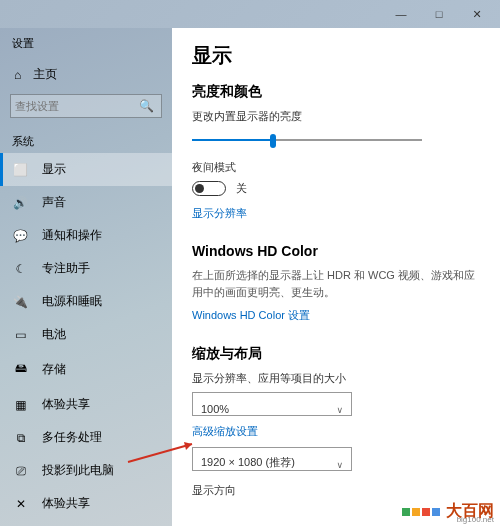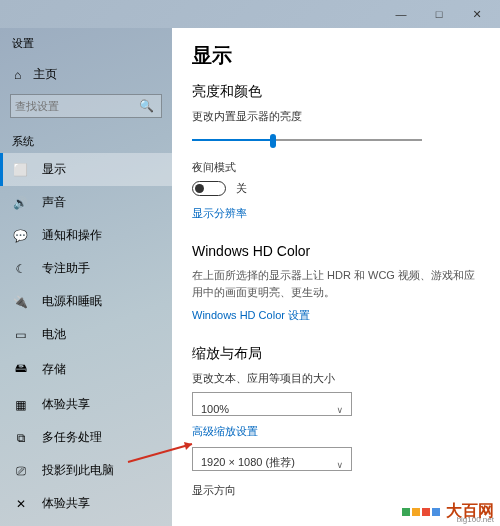--- a/index.html
+++ b/index.html
@@ -15,21 +15,21 @@
 .search{width:100%;height:24px;border:1px solid rgba(0,0,0,.3);background:rgba(255,255,255,.25);padding:0 4px;font-size:11px}
 .search-box{position:relative}
 .search-box .mag{position:absolute;right:8px;top:5px;font-size:12px;color:#555}
 .section-label{padding:6px 12px 4px;font-size:11px;font-weight:400}
 .nav{list-style:none}
 .nav li{display:flex;align-items:center;padding:8px 14px;gap:14px;cursor:pointer}
 .nav li.active{background:rgba(255,255,255,.35);border-left:3px solid #0078d4;padding-left:11px}
 .nav .ic{width:14px;display:inline-flex;justify-content:center;font-size:12px}
 .content{flex:1;overflow-y:auto;padding:14px 20px;font-size:11px;color:#333;position:relative}
 .h1{font-size:20px;font-weight:600;margin-bottom:14px;color:#000}
-.h2{font-size:14px;font-weight:400;margin:10px 0 8px;color:#000}
+.h2{font-size:14px;font-weight:700;margin:10px 0 8px;color:#000}
 .lbl{font-size:11px;color:#333;margin:6px 0}
 .slider{position:relative;width:230px;height:20px;margin:4px 0 10px}
 .slider .track{position:absolute;top:9px;left:0;right:0;height:2px;background:#999}
 .slider .fill{position:absolute;top:9px;left:0;width:35%;height:2px;background:#0078d4}
 .slider .thumb{position:absolute;top:4px;left:34%;width:6px;height:14px;background:#0078d4;border-radius:3px}
 .toggle-row{display:flex;align-items:center;gap:10px;margin:6px 0}
 .toggle{width:34px;height:15px;border:1px solid #333;border-radius:8px;position:relative}
 .toggle .knob{width:9px;height:9px;background:#333;border-radius:50%;position:absolute;top:2px;left:2px}
 .link{color:#0067c0;font-size:11px;margin:4px 0;cursor:pointer;display:inline-block}
 .desc{font-size:11px;color:#555;line-height:1.5;margin:4px 0}
@@ -132,21 +132,21 @@
           </div>
         <span>关</span>
       </div>
       <div class="link">显示分辨率</div>
 
       <div class="h2" style="margin-top:18px">Windows HD Color</div>
       <div class="desc">在上面所选择的显示器上让 HDR 和 WCG 视频、游戏和应用中的画面更明亮、更生动。</div>
       <div class="link">Windows HD Color 设置</div>
 
       <div class="h2" style="margin-top:18px">缩放与布局</div>
-      <div class="lbl">更改文本、应用等项目的大小</div>
+      <div class="lbl">显示分辨率、应用等项目的大小</div>
       <div class="combo">
         <span>100%</span>
         <span class="chev">∨</span>
       </div>
       <div class="link">高级缩放设置</div>
 
       <div class="combo">
         <span>1920 × 1080 (推荐)</span>
         <span class="chev">∨</span>
       </div>

